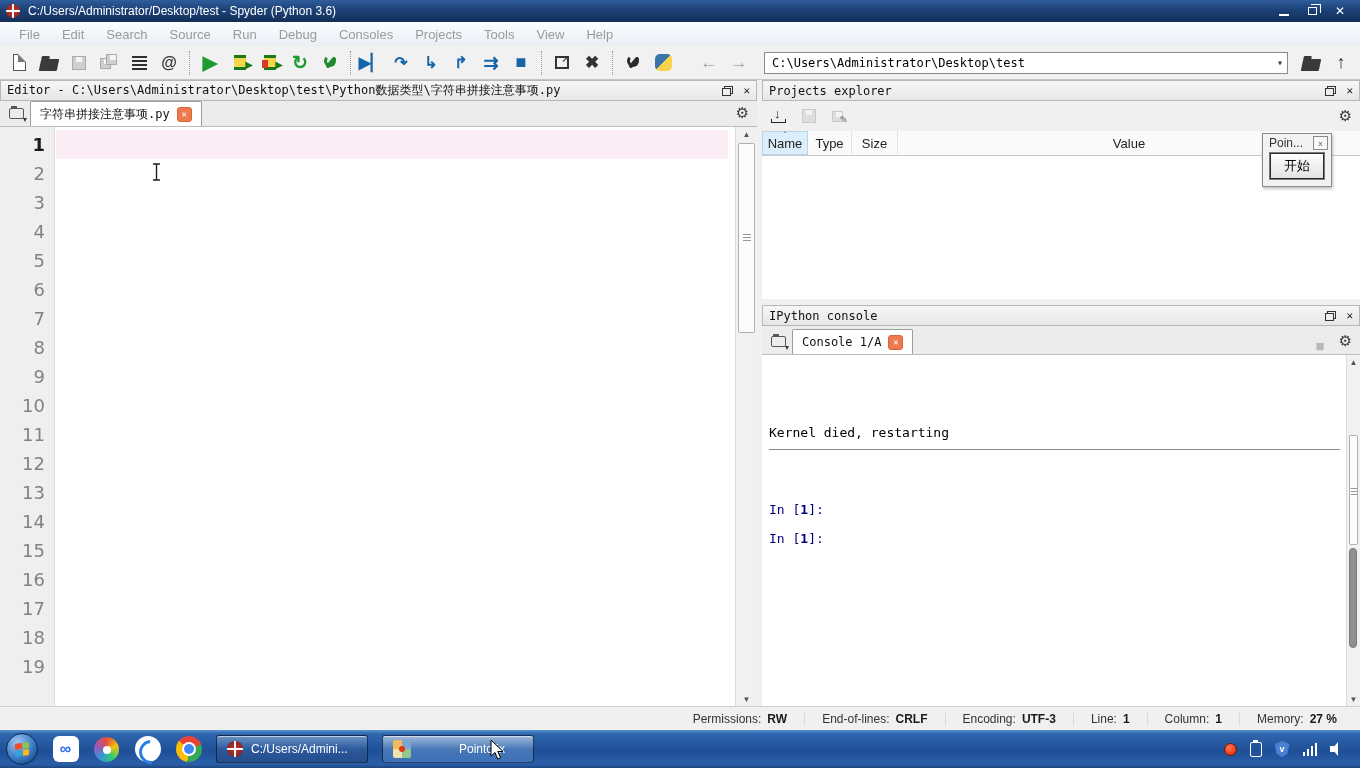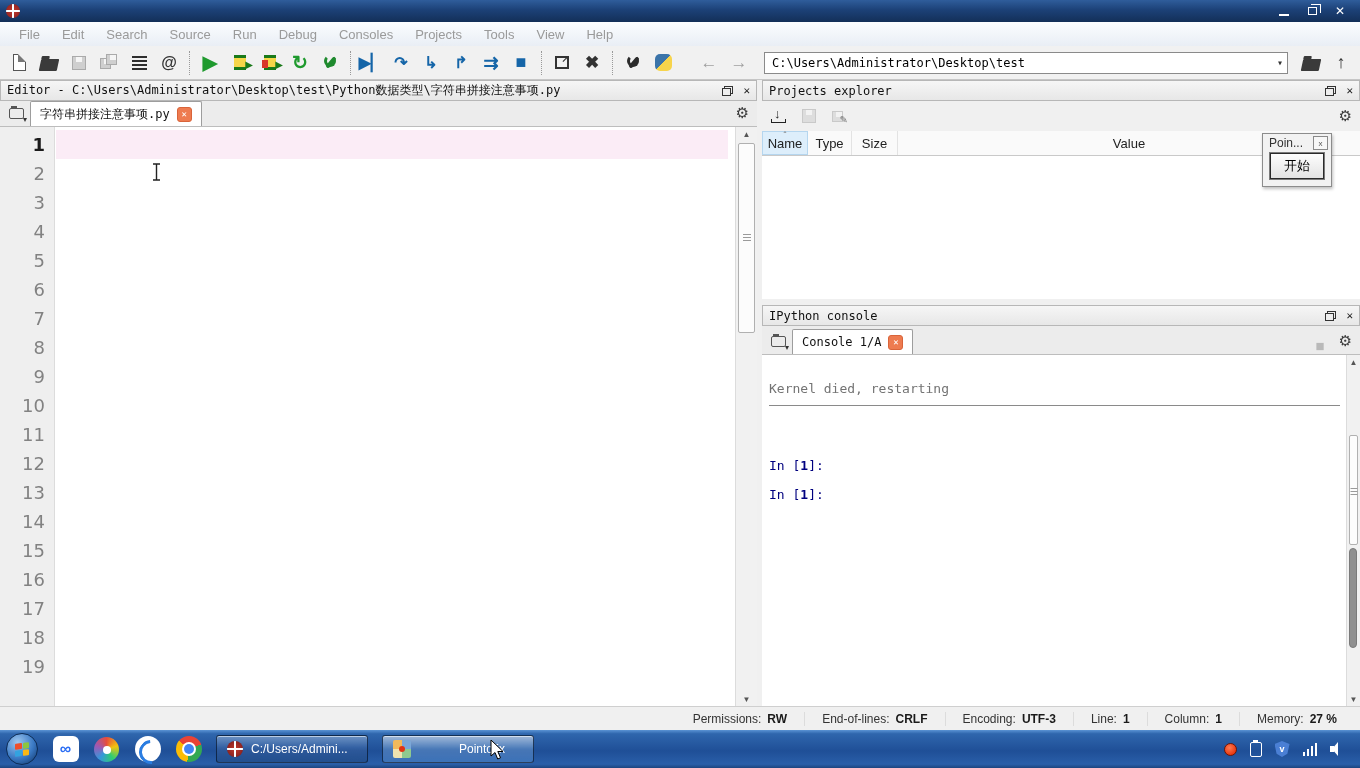--- a/index.html
+++ b/index.html
@@ -120,21 +120,21 @@
   #ve-body { left:762px; top:76px; width:598px; height:143px; background:#fff; }
   #h-splitter { left:762px; top:219px; width:598px; height:6px; background:#f0f0f0; }
 
   
   #console-header { left:762px; top:225px; width:598px; height:21px; }
   #console-tabbar { left:762px; top:246px; width:598px; height:29px; }
   .stop-sq { font-size:15px; color:#b9b9b9; margin-right:14px; }
   #console-body { left:762px; top:275px; width:598px; height:351px; background:#fff;
     font-family:"DejaVu Sans Mono",monospace; font-size:13px; color:#333; }
   #console-content { padding:26px 20px 0 7px; }
-  #kernel-msg { color:#737373; }
+  #kernel-msg { color:#000000;margin-top:44px; }
   #console-hr { border:none; border-top:1px solid #8a8a8a; margin:9px 0 0 0; }
   .prompt { color:#00007f; margin-top:0; }
   .prompt .num { font-weight:bold; color:#000080; }
   #prompts { margin-top:52px; display:flex; flex-direction:column; gap:14px; }
   #console-scroll { left:1346px; top:275px; width:14px; height:351px; }
   #console-thumb1 { top:80px; height:110px; }
   #console-thumb1 .sb-grip { top:52px; width:7px; }
   #console-thumb2 { position:absolute; left:2px; right:3px; top:193px; height:100px; background:#909090; border-radius:5px; border:1px solid #7a7a7a; }
 
   
@@ -202,20 +202,21 @@
 
   
   #cursor-ibeam { left:151px; top:163px; z-index:30; }
   #cursor-arrow { left:490px; top:740px; z-index:40; }
 </style>
 </head>
 <body>
 
 <div id="titlebar" class="abs">
   <div class="app-icon"></div>
+  <div>C:/Users/Administrator/Desktop/test - Spyder (Python 3.6)</div>
   <div style="flex:1"></div>
   <div class="win-btn">
       <div class="glyph-min"></div>
     </div>
   <div class="win-btn">
       <div class="glyph-restore"></div>
     </div>
   <div class="win-btn">
       <span>✕</span>
     </div>

